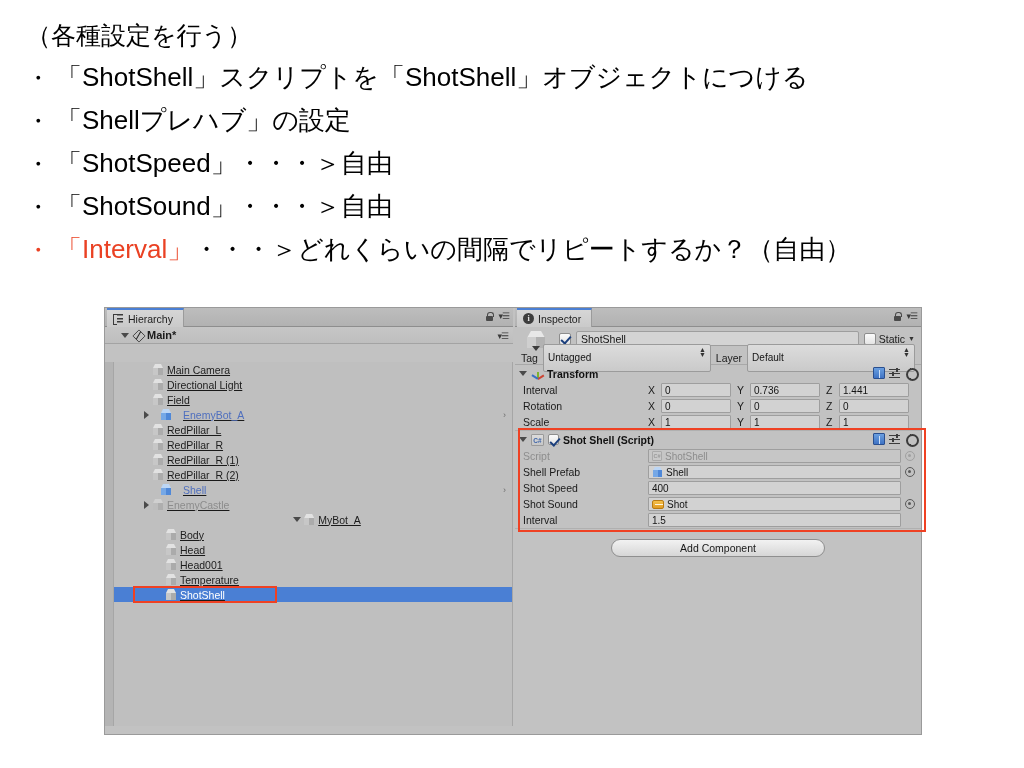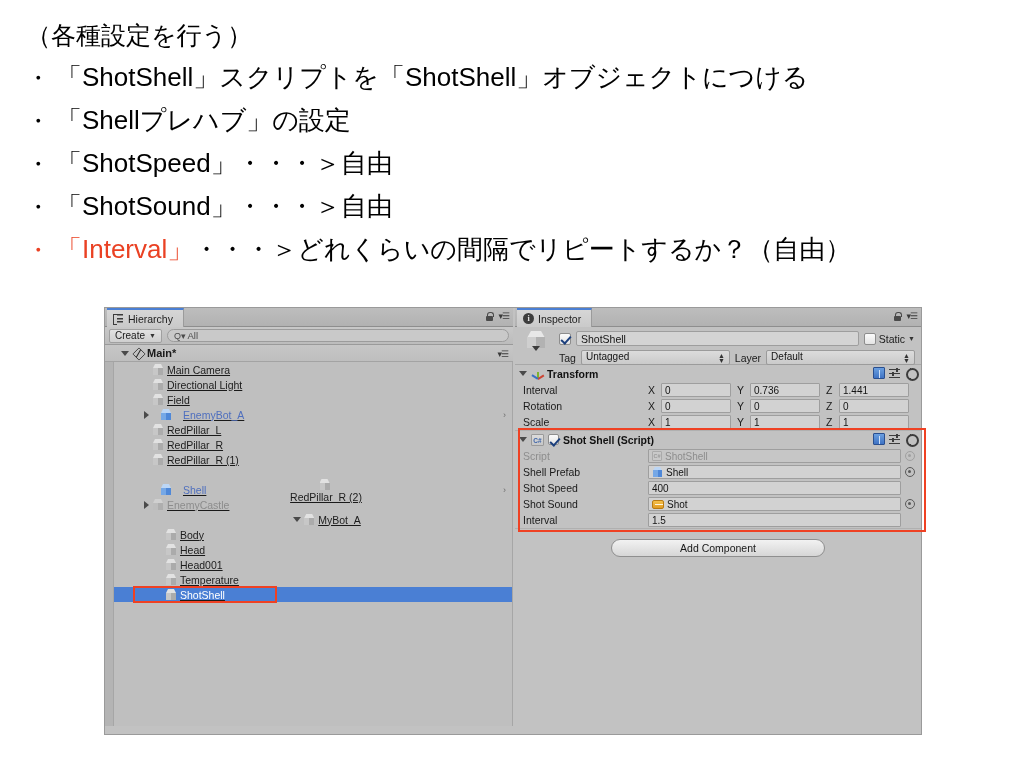--- a/index.html
+++ b/index.html
@@ -299,30 +299,30 @@
     border: 1px solid #9e9e9e;
     border-radius: 2px;
     font-size: 10.5px;
     display: flex; align-items: center;
     padding: 0 4px;
     color: #141414;
   }
   .static-wrap { display: flex; align-items: center; gap: 3px; font-size: 10.5px; flex: 0 0 auto; }
   .taglayer-row {
     display: flex; align-items: center; gap: 5px;
-    margin-left: 38px; margin-top: 3px; height: 15px;
+    margin-top: 3px; height: 15px;
     font-size: 10.5px;
   }
   .tl-label { color: #1a1a1a; }
   .dropdown {
-    height: 15px;
+    height: 28px;
     background: linear-gradient(#dcdcdc,#cacaca);
     border: 1px solid #9b9b9b;
     border-radius: 2px;
-    display: flex; 
+    display: flex; align-items: center;
     padding: 0 4px;
     font-size: 10px;
     position: relative;
     color: #141414;
   }
   .dropdown .updown {
     position: absolute; right: 4px; top: 2px;
     font-size: 7px; line-height: 5px; color: #333; text-align: center;
   }
 
@@ -503,30 +503,20 @@
       <div class="tab">
         <span class="tab-icon hier"></span>
         <span>Hierarchy</span>
       </div>
       <div class="tab-right">
         <span class="lock-icon"></span>
         <span class="menu-icon">▾☰</span>
       </div>
     </div>
 
-    <div class="hier-toolbar">
-      <div class="create-btn">
-        <span>Create</span>
-        <span class="caret-dn">▼</span>
-      </div>
-      <div class="search-field">
-        <span class="mag-glyph">Q▾</span>
-        <span>All</span>
-      </div>
-    </div>
 
     <div class="scene-row">
       <span class="tri down"></span>
       <span class="unity-logo"></span>
       <span class="scene-name">Main*</span>
       <span class="tab-right">
         <span class="menu-icon">▾☰</span>
       </span>
     </div>
 
@@ -592,21 +582,21 @@
           </div>
           <div class="tree-row" style="padding-left: 26px;">
             <span class="row-tri"></span>
             <span class="cube">
               <span class="top"></span>
               <span class="bl"></span>
               <span class="br"></span>
             </span>
             <span>RedPillar_R (1)</span>
           </div>
-          <div class="tree-row" style="padding-left: 26px; flex-direction: column;">
+          <div class="tree-row" style="padding-left: 26px;">
             <span class="row-tri"></span>
             <span class="cube">
               <span class="top"></span>
               <span class="bl"></span>
               <span class="br"></span>
             </span>
             <span>RedPillar_R (2)</span>
           </div>
           <div class="tree-row prefab" style="padding-left: 26px;">
             <span class="row-tri"></span>

